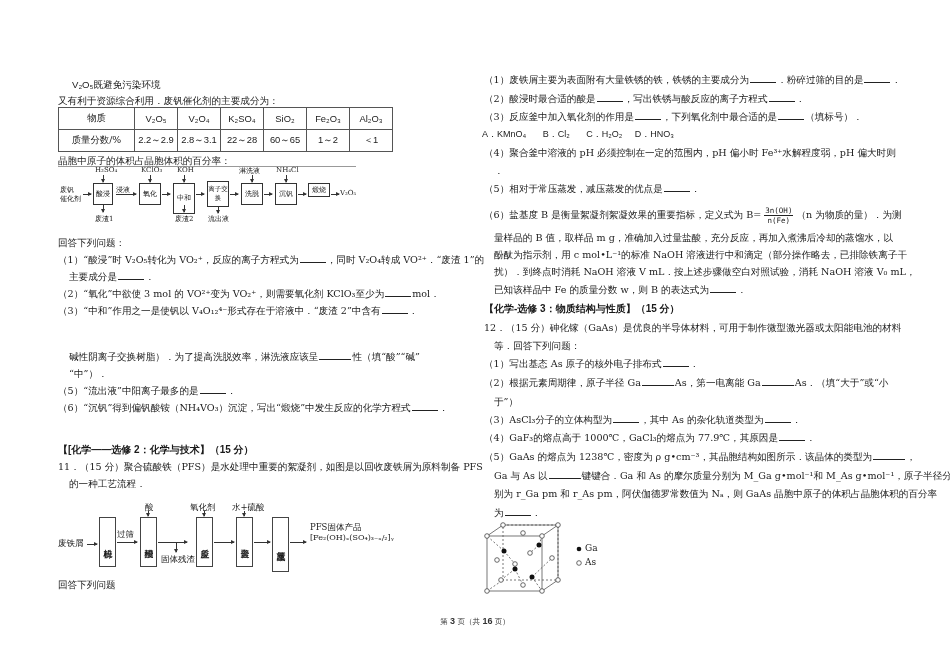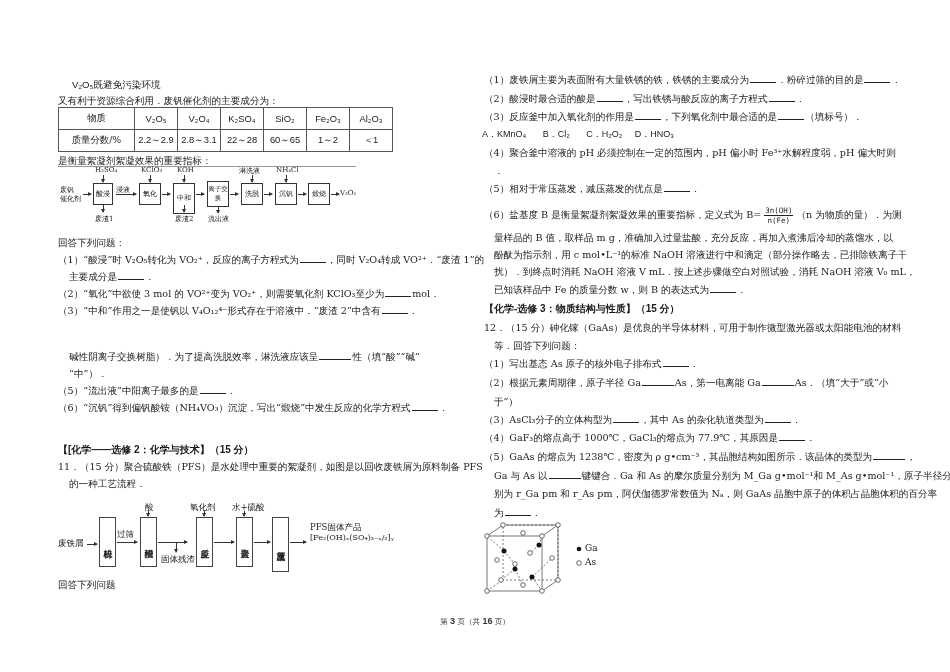--- a/index.html
+++ b/index.html
@@ -66,21 +66,21 @@
       <td>2.2～2.9</td>
       <td>2.8～3.1</td>
       <td>22～28</td>
       <td>60～65</td>
       <td>1～2</td>
       <td>＜1</td>
     </tr>
   </tbody>
     </table>
 
-  <div class="line" style="left:58px; top:154px;">是衡量絮凝剂絮凝效果的重要指标：</div>
+  <div class="line" style="left:58px; top:154px;">晶胞中原子的体积占晶胞体积的百分率：</div>
   <div class="hr-thin"></div>
 
   <div class="flow" style="left:0; top:0;">
     <div class="lbl" style="left:60px; top:186px; line-height:9px;">
       <div>废钒</div>
       <div>催化剂</div>
     </div>
     <div class="arrow-h" style="left:83px; top:194px; width:8px;"></div>
     <div class="box" style="left:93px; top:183px; width:20px; height:22px;">酸浸</div>
     <div class="lbl" style="left:95px; top:166px;">H₂SO₄</div>
@@ -110,21 +110,21 @@
     <div class="box" style="left:241px; top:183px; width:22px; height:22px;">洗脱</div>
     <div class="lbl" style="left:239px; top:166px;">淋洗液</div>
     <div class="arrow-v" style="left:252px; top:175px; height:7px;"></div>
     <div class="arrow-h" style="left:264px; top:194px; width:8px;"></div>
 
     <div class="box" style="left:275px; top:183px; width:22px; height:22px;">沉钒</div>
     <div class="lbl" style="left:276px; top:166px;">NH₄Cl</div>
     <div class="arrow-v" style="left:286px; top:175px; height:7px;"></div>
     <div class="arrow-h" style="left:298px; top:194px; width:8px;"></div>
 
-    <div class="box" style="left:308px; top:183px; width:22px; height:22px;">煅烧</div>
+    <div class="box" style="left:308px; top:183px; width:22px; height:14px;">煅烧</div>
     <div class="arrow-h" style="left:331px; top:194px; width:8px;"></div>
     <div class="lbl" style="left:340px; top:189px;">V₂O₅</div>
   </div>
 
   <div class="line" style="left:58px; top:236px;">回答下列问题：</div>
 
   <div class="line" style="left:58px; top:253px;">
     <span>（1）“酸浸”时 V₂O₅转化为 VO₂⁺，反应的离子方程式为</span><span class="blank"></span><span>，同时 V₂O₄转成 VO²⁺．“废渣 1”的</span>
   </div>
   <div class="line" style="left:69px; top:270px;">

